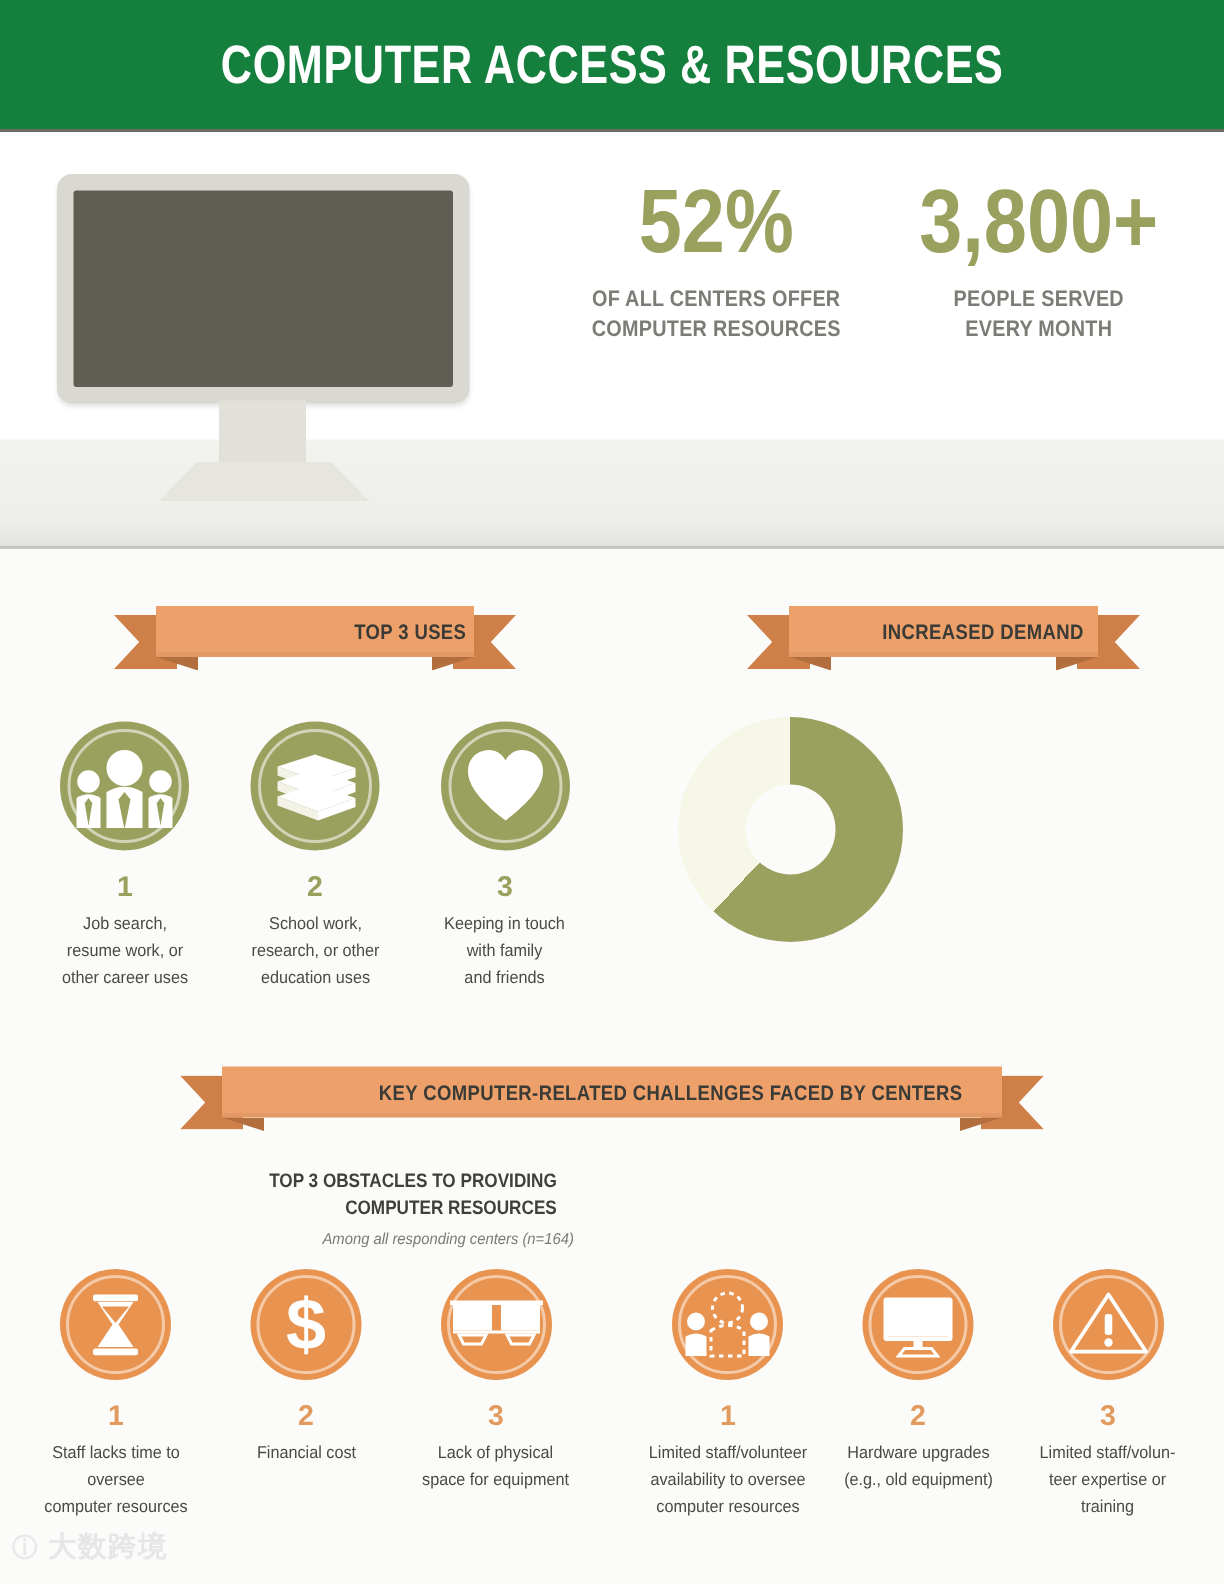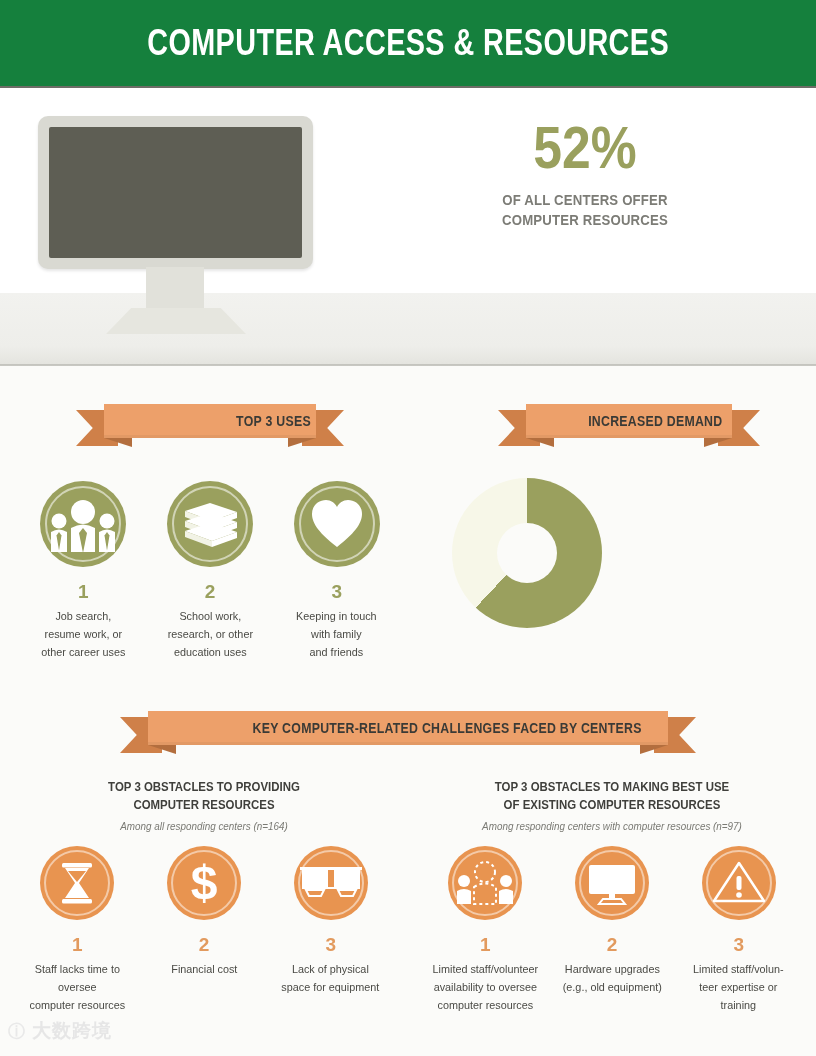--- a/index.html
+++ b/index.html
@@ -152,21 +152,21 @@
     font-family: "Liberation Sans Narrow", "Liberation Sans", sans-serif;
   }
   .demand-body {
     margin-top: 10px; color: #7c7c76; font-size: 13px; font-weight: bold;
     line-height: 1.55; transform: scaleX(0.90); transform-origin: left center;
     font-family: "Liberation Sans Narrow", "Liberation Sans", sans-serif;
   }
   .hl { color: #9aa05e; }
 
   
-  .col-head { position: absolute; text-align: center; width: 380px; }
+  .col-head { position: absolute; text-align: right; width: 380px; }
   .col-title {
     font-size: 13px; font-weight: bold; color: #3f3f3b; line-height: 1.4;
     transform: scaleX(0.88); font-family: "Liberation Sans Narrow", "Liberation Sans", sans-serif;
   }
   .col-sub {
     margin-top: 6px; font-size: 10.5px; font-style: italic; color: #7a7a74;
     transform: scaleX(0.94);
   }
   .obst-row { position: absolute; width: 380px; display: flex; }
   .obst-item { flex: 1; text-align: center; }
@@ -214,20 +214,27 @@
     <div class="mouse">
       <div class="mouse-line"></div>
     </div>
 
     <div class="stats">
       <div class="stat">
         <div class="stat-number">52%</div>
         <div class="stat-caption">
           <div>OF ALL CENTERS OFFER</div>
           <div>COMPUTER RESOURCES</div>
+        </div>
+      </div>
+      <div class="stat">
+        <div class="stat-number">3,800+</div>
+        <div class="stat-caption">
+          <div>PEOPLE SERVED</div>
+          <div>EVERY MONTH</div>
         </div>
       </div>
     </div>
 
     <div class="note">
       <div>Many centers reported computer usage remains lower</div>
       <div>than previous years due to ongoing Covid impacts.</div>
     </div>
   </div>
 
@@ -331,27 +338,20 @@
     </div>
 
     <div class="col-head" style="left:14px; top:412px;">
       <div class="col-title">
         <div>TOP 3 OBSTACLES TO PROVIDING</div>
         <div>COMPUTER RESOURCES</div>
       </div>
       <div class="col-sub">Among all responding centers (n=164)</div>
     </div>
 
-    <div class="col-head" style="left:422px; top:412px;">
-      <div class="col-title">
-        <div>TOP 3 OBSTACLES TO MAKING BEST USE</div>
-        <div>OF EXISTING COMPUTER RESOURCES</div>
-      </div>
-      <div class="col-sub">Among responding centers with computer resources (n=97)</div>
-    </div>
 
     <div class="obst-row" style="left:14px; top:480px;">
 
       <div class="obst-item">
         <div class="circle-orange">
           <svg class="icon-svg" viewBox="0 0 74 74">
             <rect x="22" y="17" width="30" height="4.5" rx="1.5" fill="#ffffff"></rect>
             <rect x="22" y="53" width="30" height="4.5" rx="1.5" fill="#ffffff"></rect>
             <path d="M25 22 L49 22 L39 37 L49 52 L25 52 L35 37 Z" fill="#ffffff"></path>
             <path d="M28 25 L46 25 L37 36 Z" fill="#e89450"></path>

